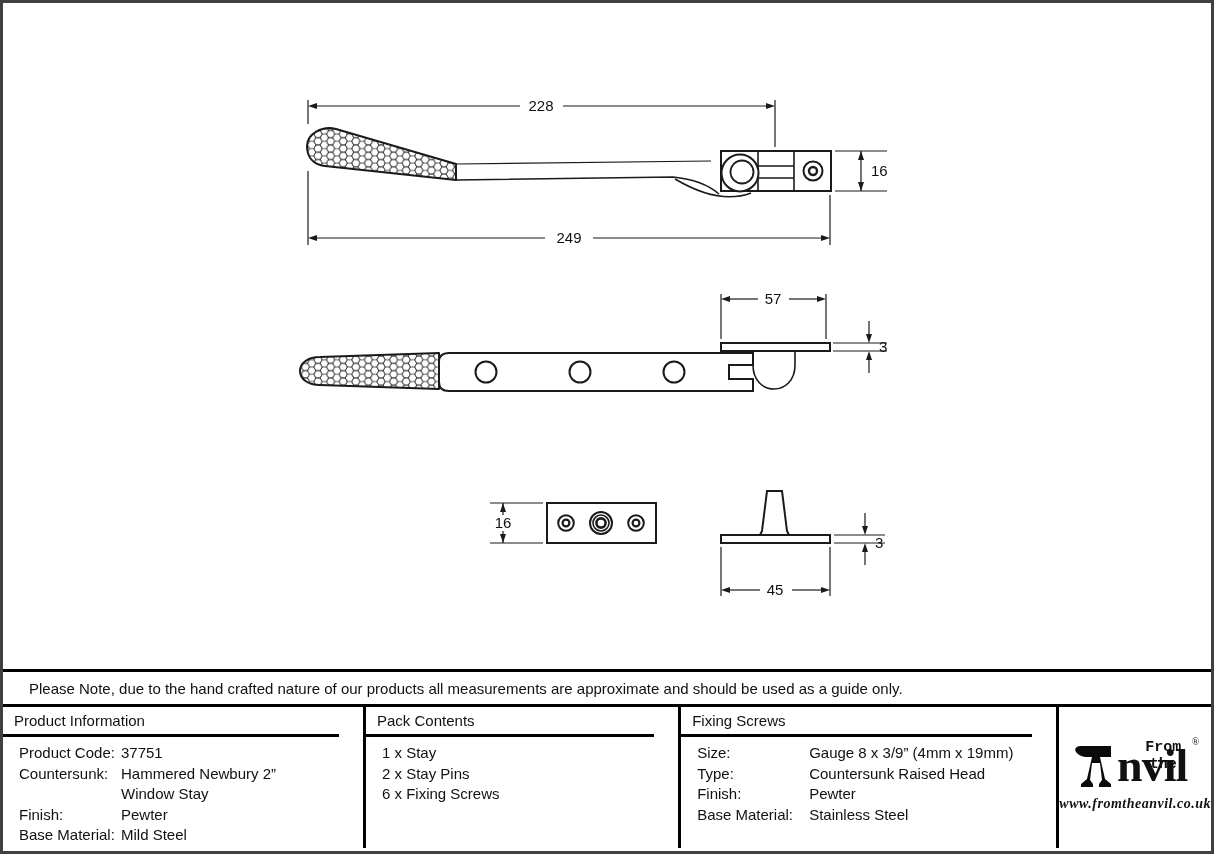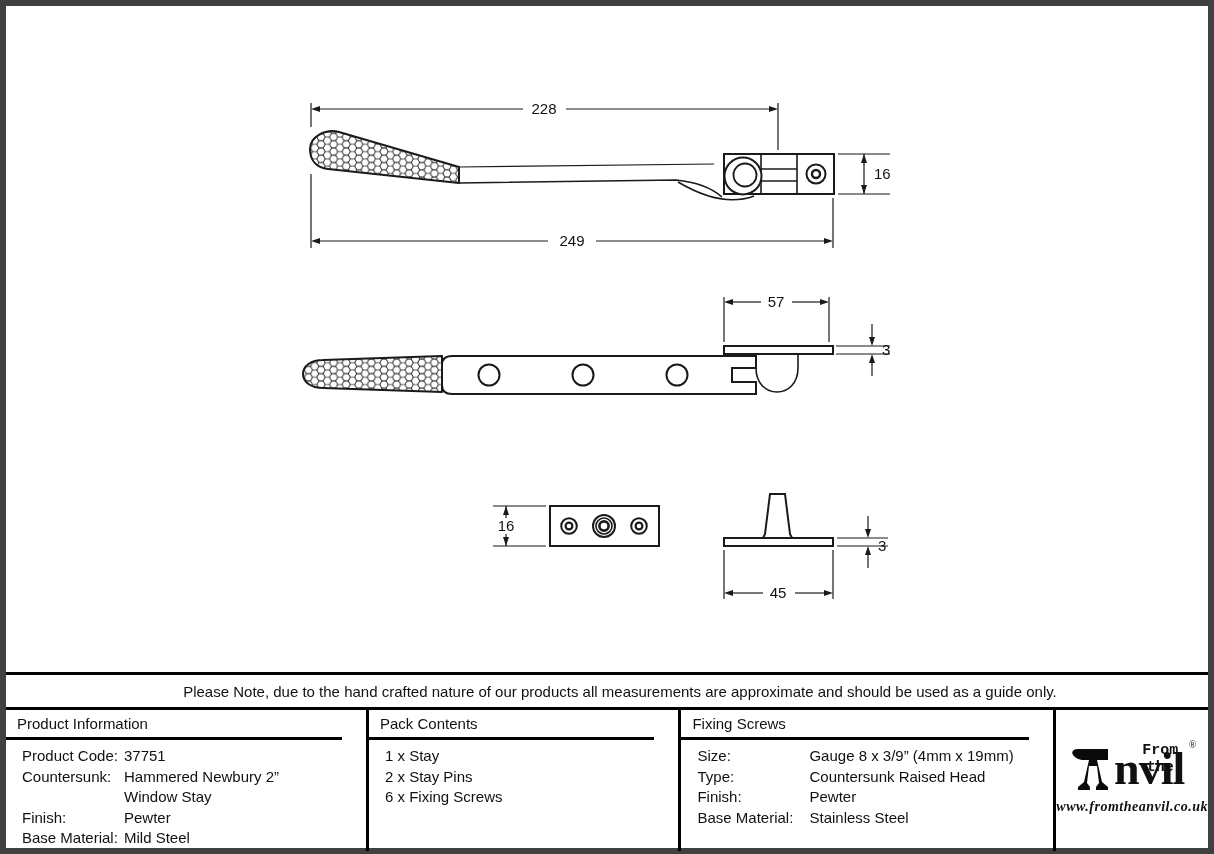--- a/index.html
+++ b/index.html
@@ -1,36 +1,35 @@
 <!DOCTYPE html>
 <html><head>
 <meta charset="utf-8">
 <style>
   html,body{margin:0;padding:0;background:#888;}
   .page{
     position:relative;
     width:1214px;height:854px;
     background:#fff;
-    border:6px solid #404040;
+    border:3px solid #404040;
     box-sizing:border-box;
     font-family:"Liberation Sans",sans-serif;
     color:#111;
   }
   .drawing-area{
     height:666px;
     border-bottom:3px solid #000;
     overflow:hidden;
   }
   .note-row{
     height:32px;
     border-bottom:3px solid #000;
     display:flex;align-items:center;
     padding-left:26px;
     font-size:15px;
-    justify-content:center;
   }
   .info-table{
     display:flex;
     height:141px;
     gap:24px;
   }
   .col{box-sizing:border-box;}
   .col + .col{border-left:3px solid #000;}
   .col-product{width:340px;}
   .col-pack{width:314px;}

